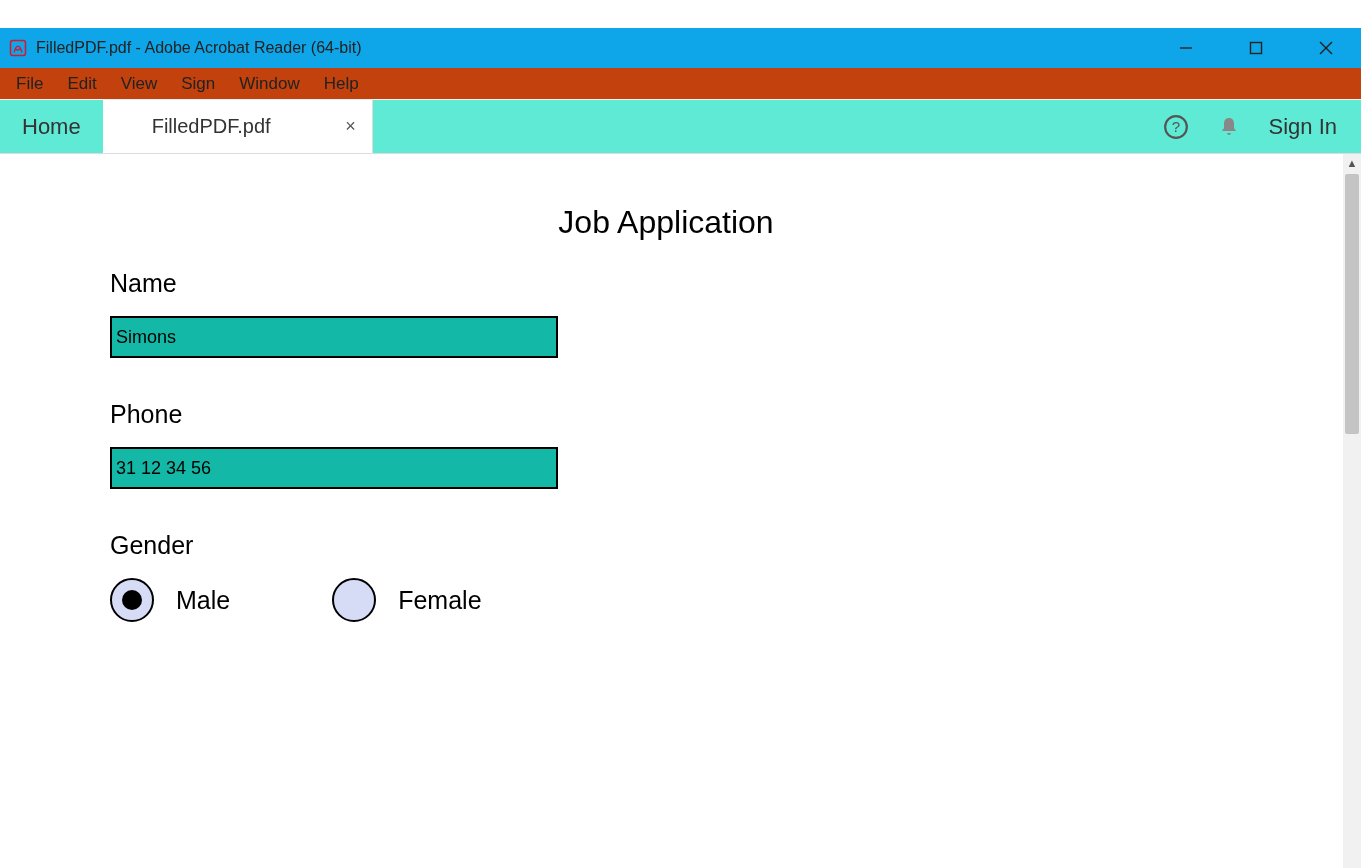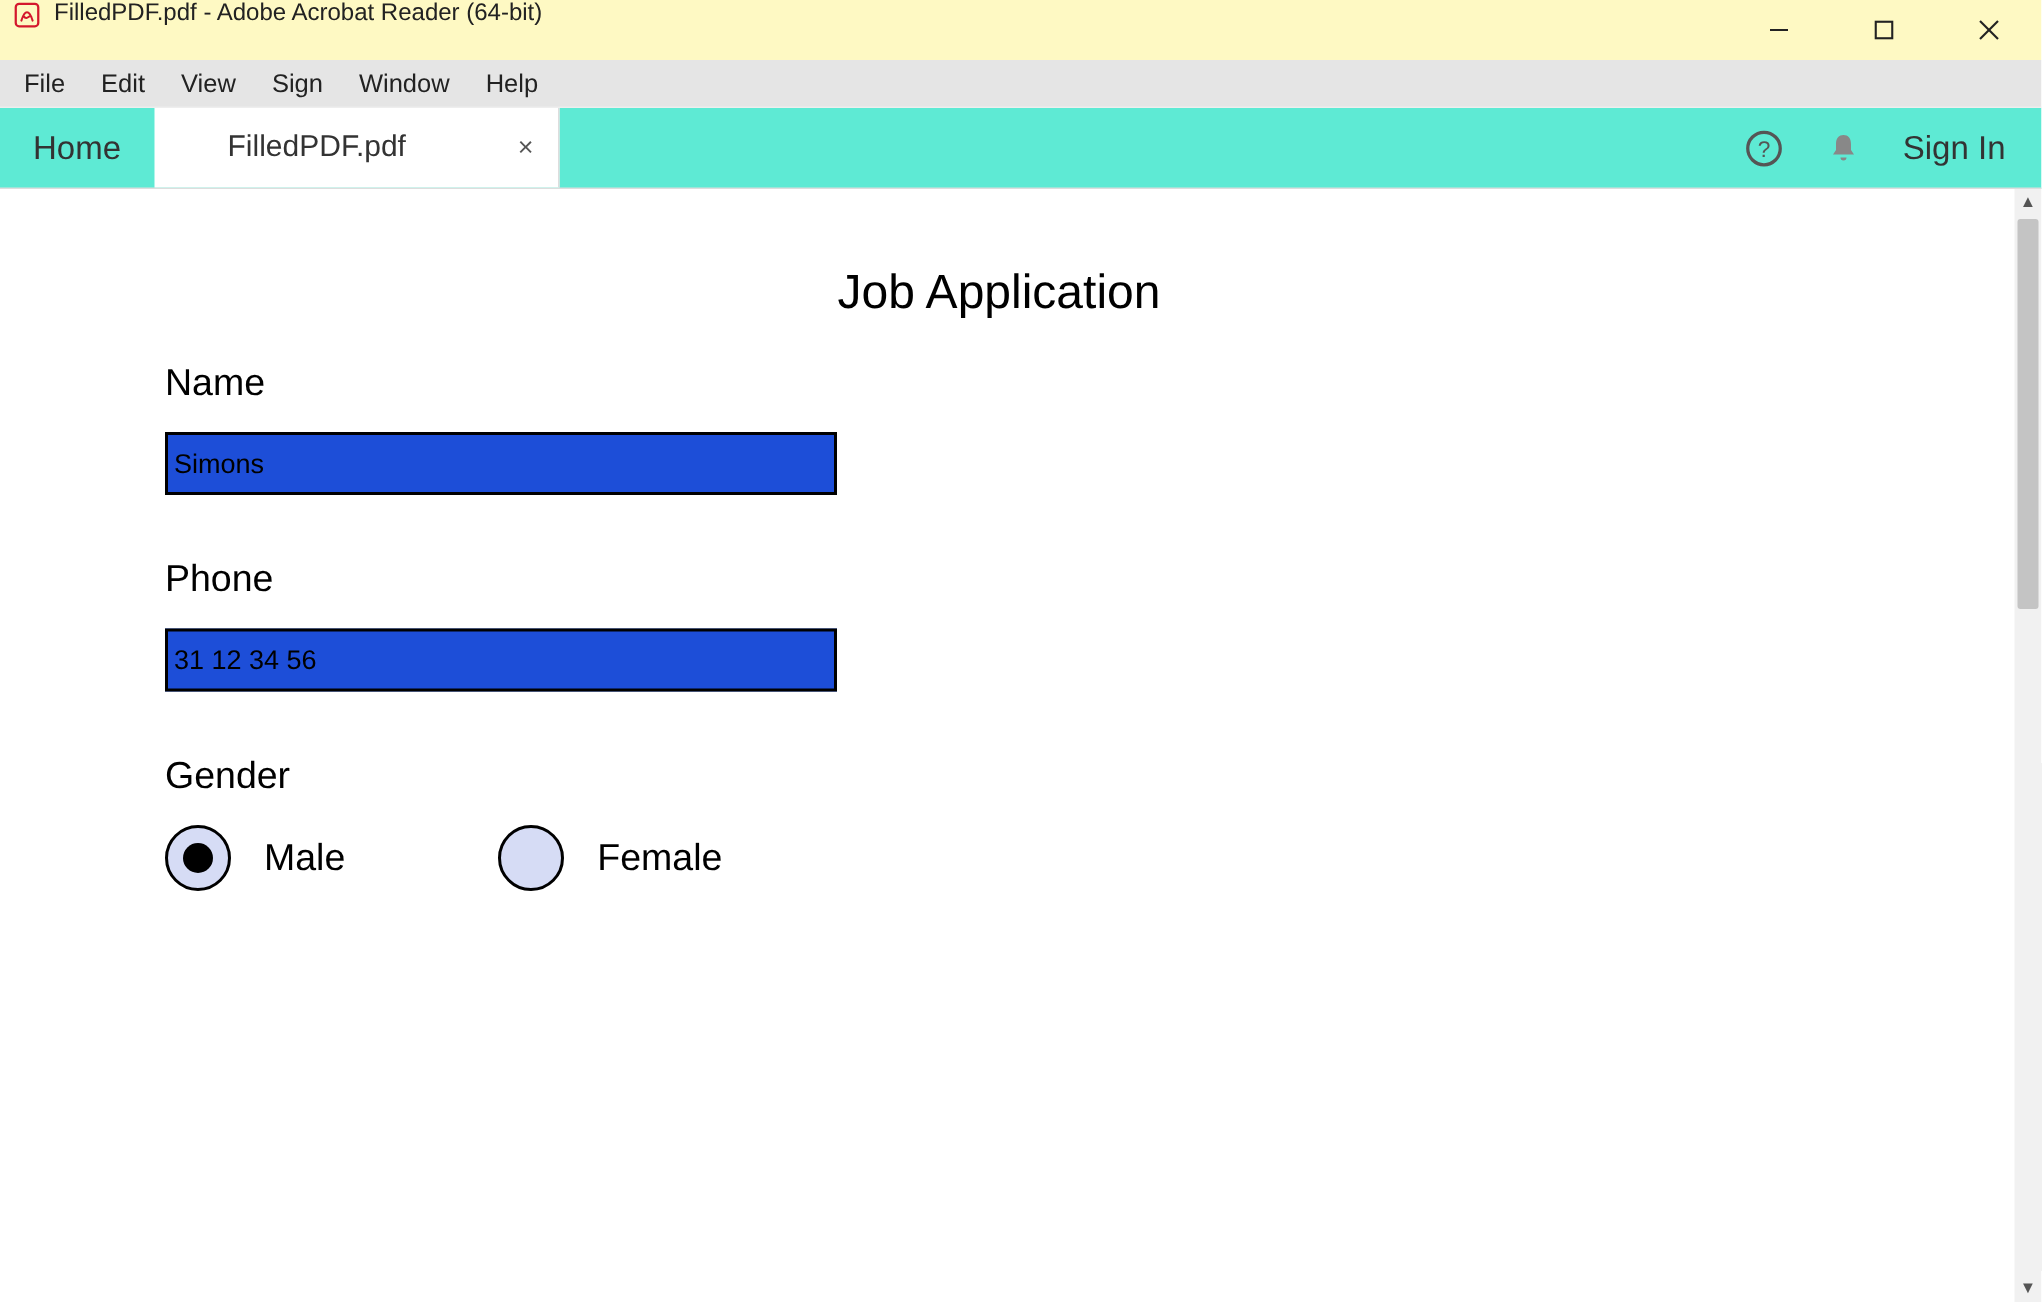--- a/index.html
+++ b/index.html
@@ -2,43 +2,45 @@
 <html><head>
 <meta charset="utf-8">
 <style>
   * { box-sizing: border-box; margin: 0; padding: 0; font-family: "Segoe UI", Arial, sans-serif; }
   html, body { width: 1361px; height: 868px; overflow: hidden; background: #fff; }
 
   
   .titlebar {
     height: 40px;
     display: flex;
+    align-items: center;
     padding: 0 0 0 8px;
-    background: #fef9c3;
+    background: #0ea5e9;
+    margin-top: 28px;
   }
   .titlebar .app-icon {
     width: 20px; height: 20px;
     margin-right: 8px;
     display: flex; align-items: center; justify-content: center;
   }
   .titlebar .title-text { font-size: 16px; color: #222; }
   .win-controls { margin-left: auto; display: flex; }
   .win-btn {
     width: 70px; height: 40px;
     display: flex; align-items: center; justify-content: center;
     font-size: 16px; color: #222;
   }
 
   
   .menubar {
     height: 32px;
     display: flex;
     align-items: center;
     padding: 0 4px;
-    background: #e5e5e5;
+    background: #c2410c;
     border-bottom: 1px solid #eee;
   }
   .menubar .menu-item {
     padding: 4px 12px;
     font-size: 17px;
     color: #222;
   }
 
   
   .tabbar {
@@ -130,21 +132,21 @@
   }
   .form-label {
     font-size: 25px;
     color: #000;
     margin-bottom: 18px;
   }
   .form-field {
     width: 448px;
     height: 42px;
     border: 2px solid #000;
-    background: #1d4ed8;
+    background: #14b8a6;
     font-size: 18px;
     padding: 0 4px;
     display: flex;
     align-items: center;
   }
   .gender-row {
     display: flex;
     align-items: center;
     gap: 22px;
     margin-top: 8px;

